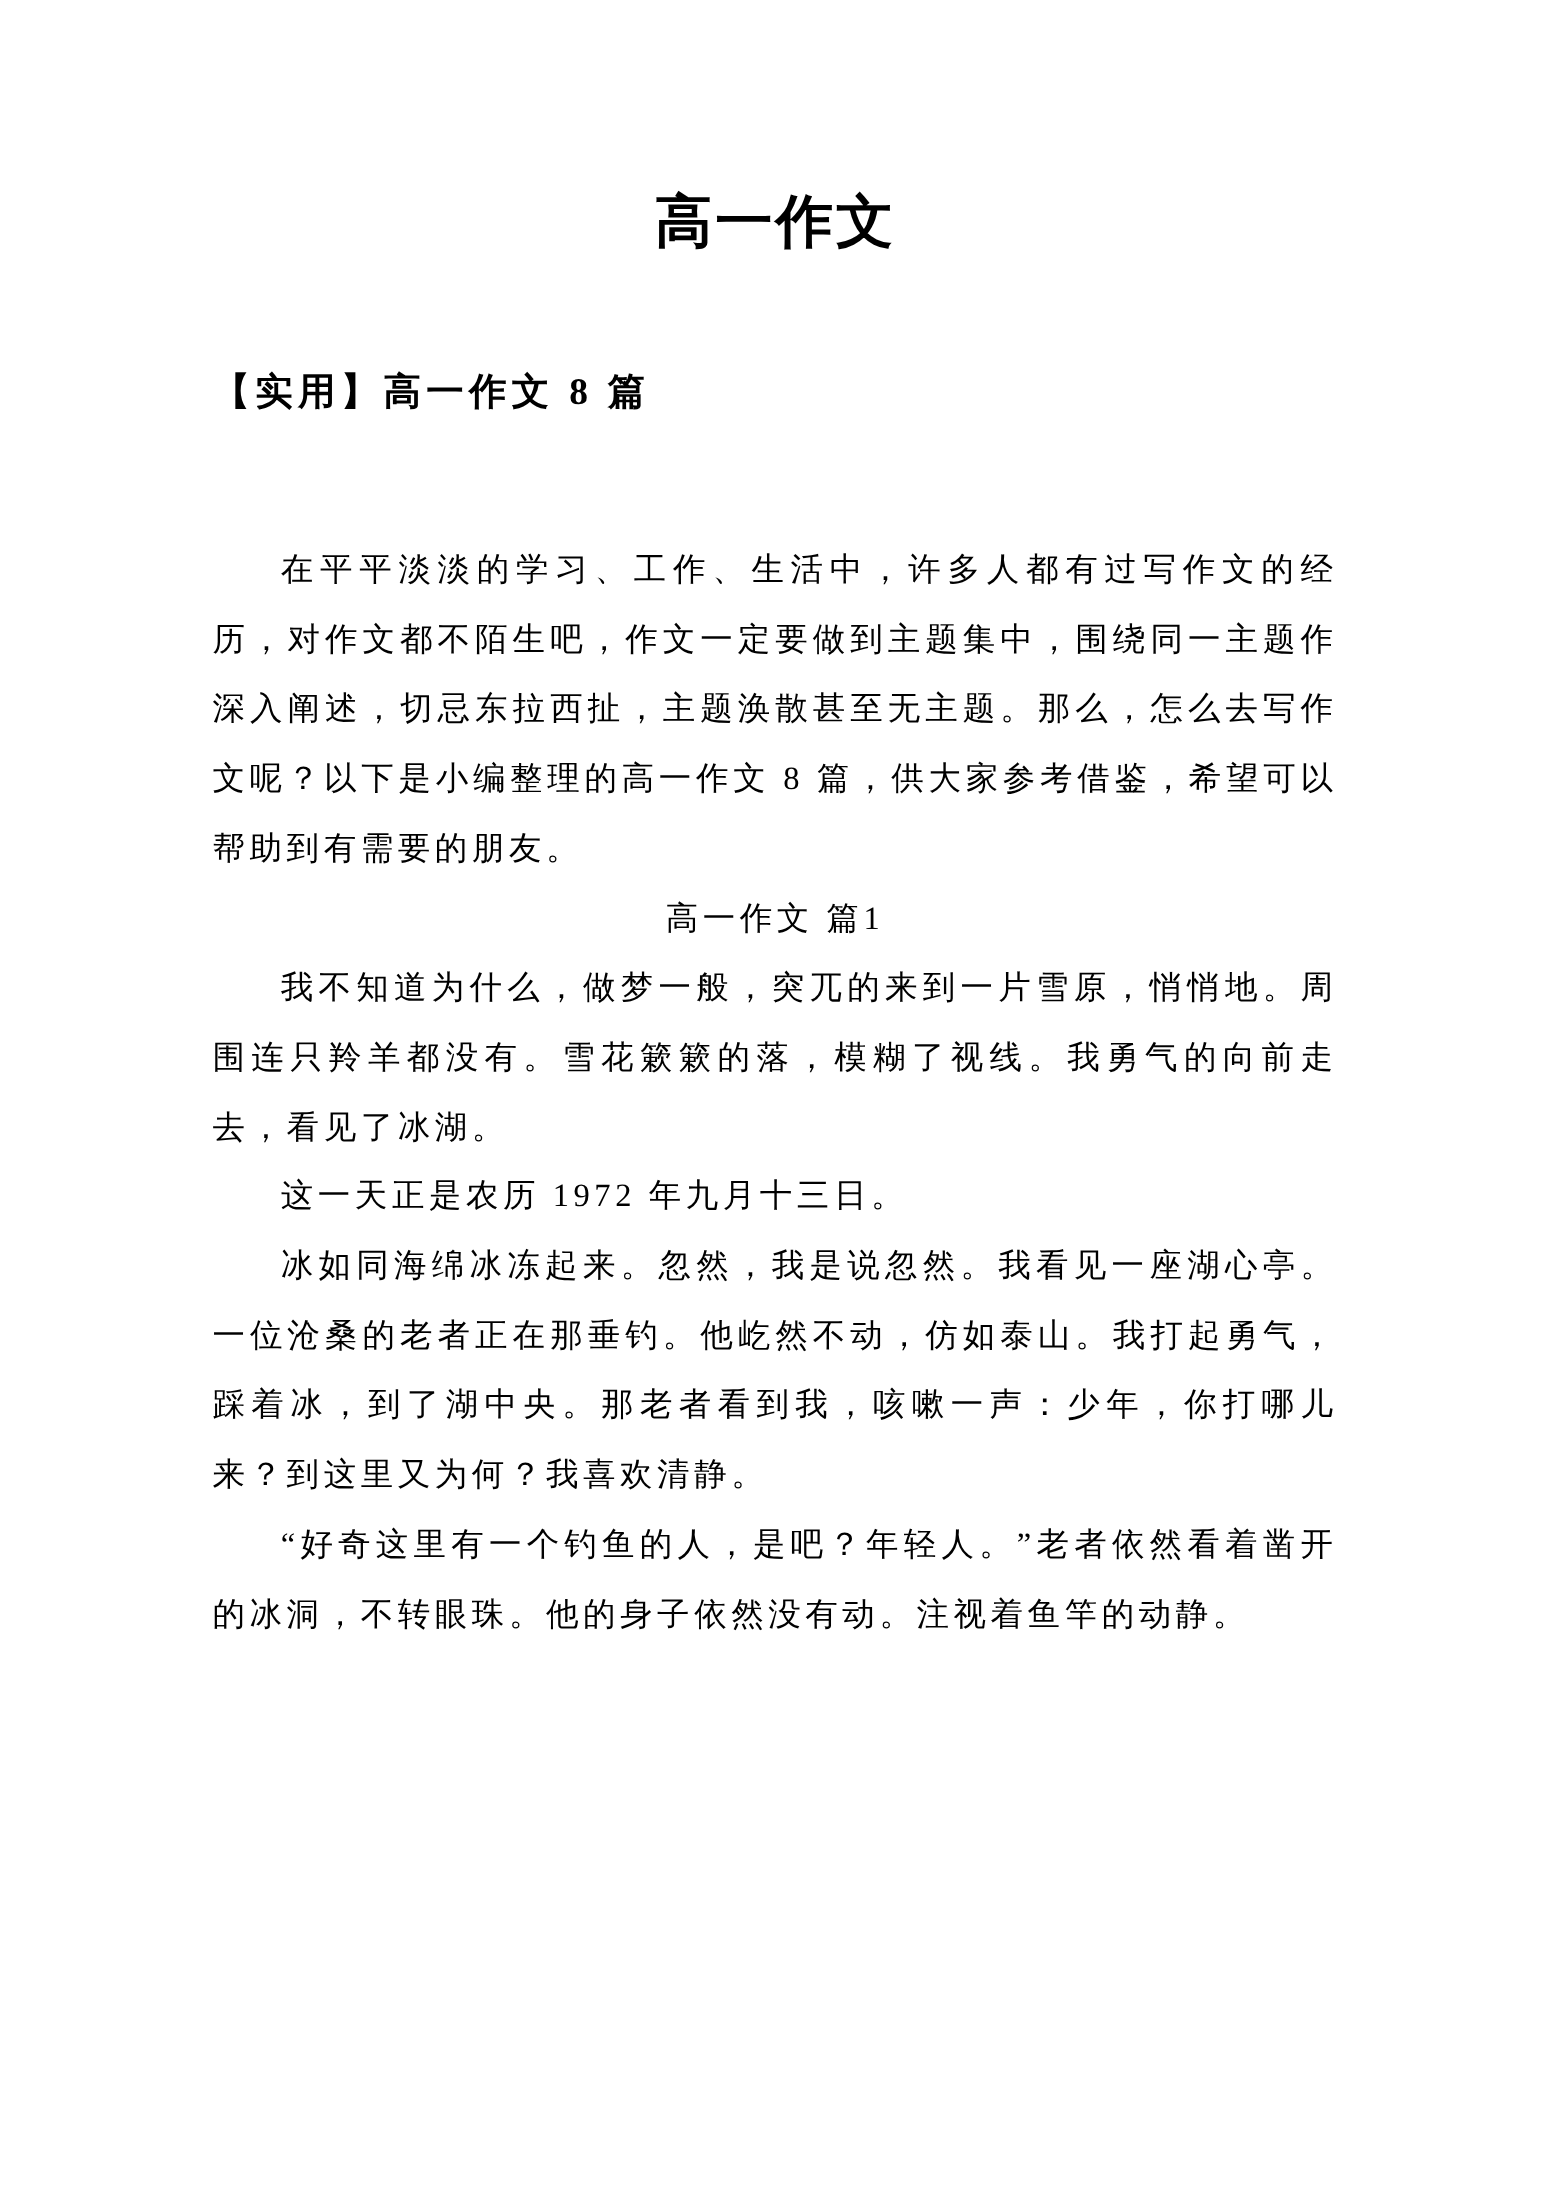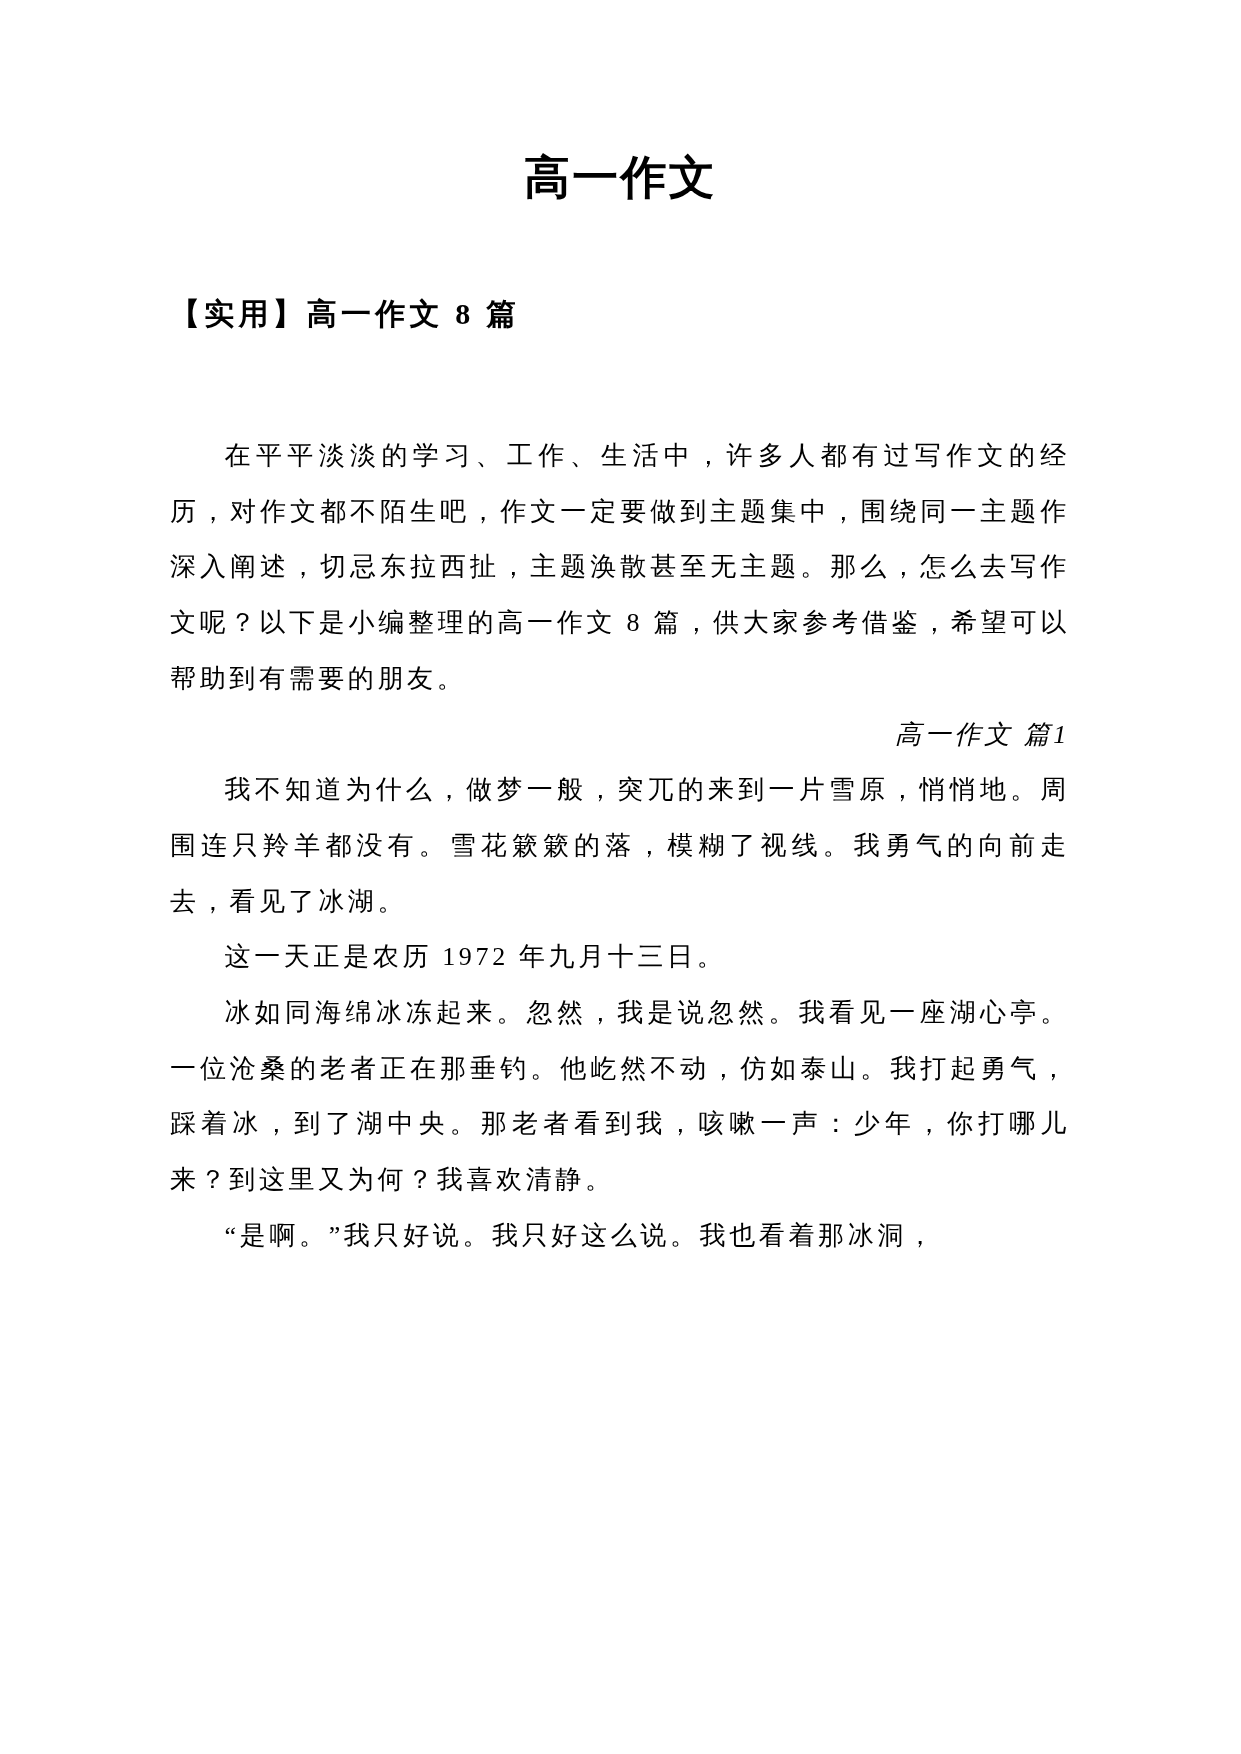--- a/index.html
+++ b/index.html
@@ -43,34 +43,33 @@
   .para {
     margin: 0;
     text-align: justify;
     text-justify: inter-character;
     word-break: break-all;
   }
   .para.indent {
     text-indent: 2.1em;
   }
   .para.heading {
-    text-align: right;
+    text-align: center;
     text-indent: 0;
-    font-style: italic;
   }
 </style>
 </head>
 <body>
 
 <div class="page">
   <h1 class="doc-title">高一作文</h1>
 
   <p class="doc-subtitle">【实用】高一作文 8 篇</p>
 
   <div class="doc-body">
       <p class="para indent">在平平淡淡的学习、工作、生活中，许多人都有过写作文的经历，对作文都不陌生吧，作文一定要做到主题集中，围绕同一主题作深入阐述，切忌东拉西扯，主题涣散甚至无主题。那么，怎么去写作文呢？以下是小编整理的高一作文 8 篇，供大家参考借鉴，希望可以帮助到有需要的朋友。</p>
       <p class="para heading">高一作文 篇1</p>
       <p class="para indent">我不知道为什么，做梦一般，突兀的来到一片雪原，悄悄地。周围连只羚羊都没有。雪花簌簌的落，模糊了视线。我勇气的向前走去，看见了冰湖。</p>
       <p class="para indent">这一天正是农历 1972 年九月十三日。</p>
       <p class="para indent">冰如同海绵冰冻起来。忽然，我是说忽然。我看见一座湖心亭。一位沧桑的老者正在那垂钓。他屹然不动，仿如泰山。我打起勇气，踩着冰，到了湖中央。那老者看到我，咳嗽一声：少年，你打哪儿来？到这里又为何？我喜欢清静。</p>
-      <p class="para indent">“是啊。”我只好说。我只好这么说。我也看着那冰洞，</p>
+      <p class="para indent">“好奇这里有一个钓鱼的人，是吧？年轻人。”老者依然看着凿开的冰洞，不转眼珠。他的身子依然没有动。注视着鱼竿的动静。</p>
     </div>
 </div>
 
 </body></html>

